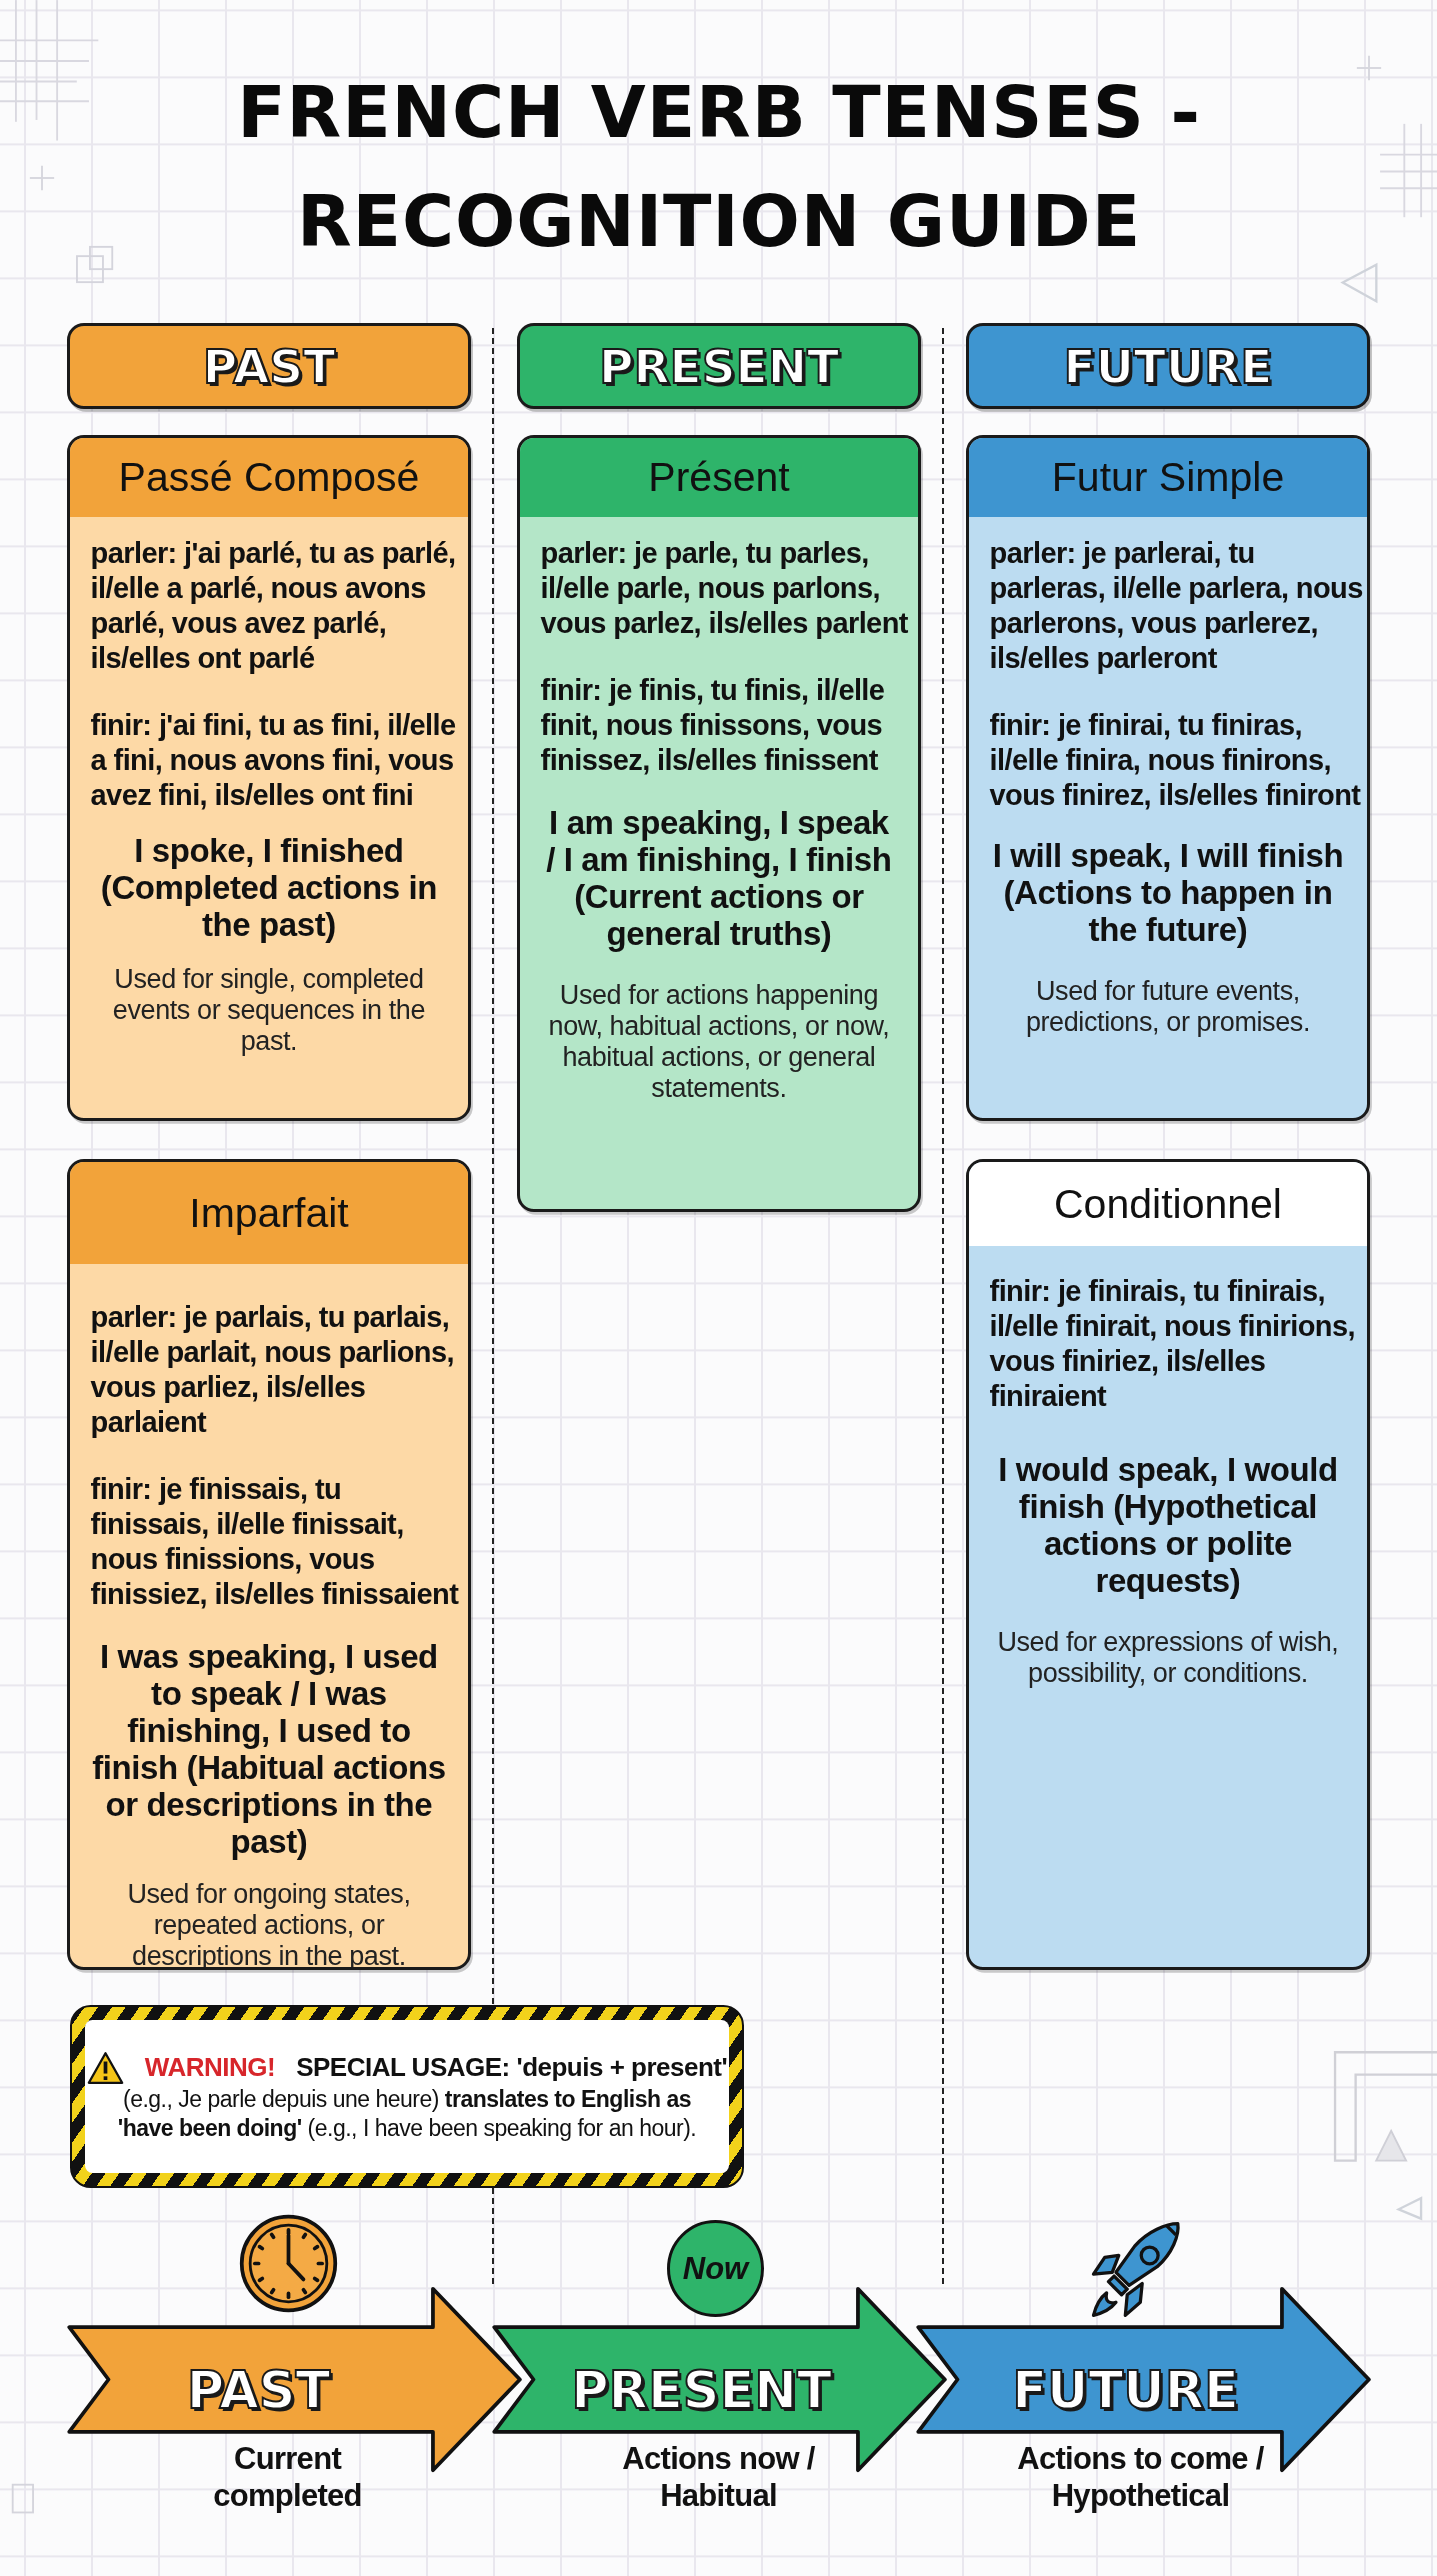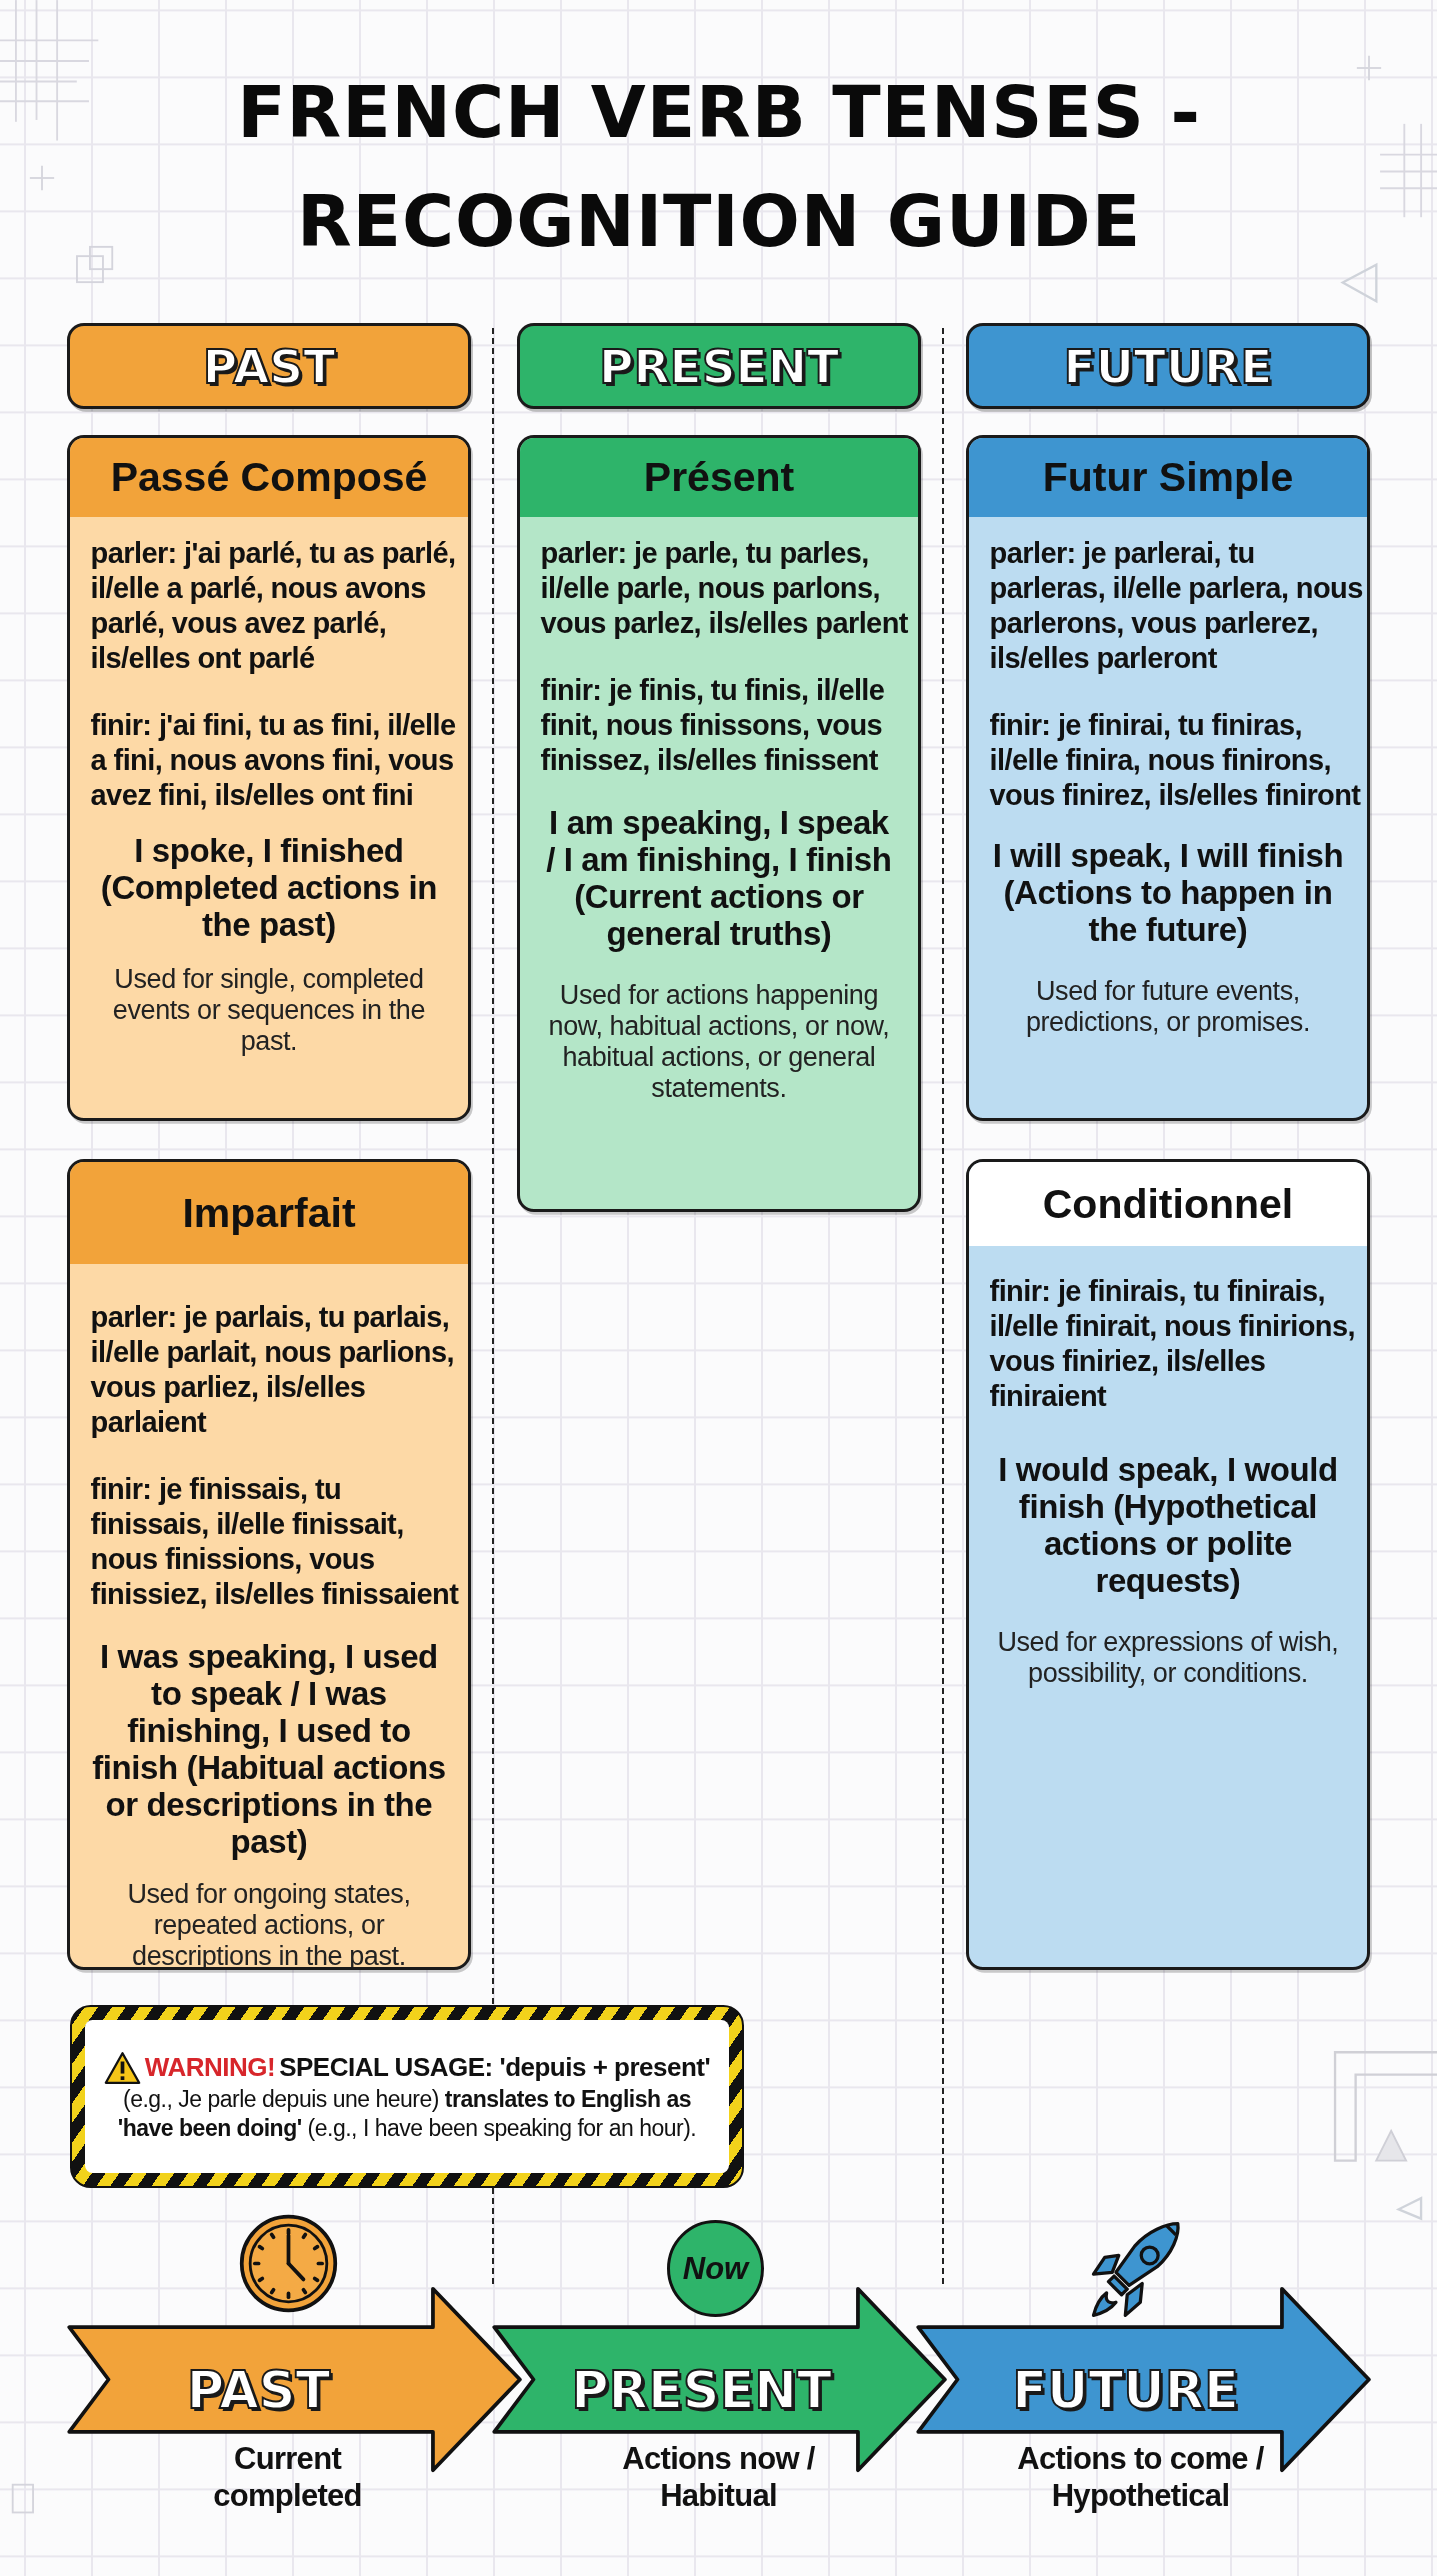--- a/index.html
+++ b/index.html
@@ -43,21 +43,21 @@
     text-shadow: 2.8px 2.8px 0 #1a1a1a;
   }
   .card {
     position: absolute; width: 404px;
     border: 3.7px solid #1a1a1a; border-radius: 17px;
     overflow: hidden;
     box-shadow: 1.9px 2.8px 0 rgba(0,0,0,0.2);
   }
   .card-head {
     height: 79px; display: flex; align-items: center; justify-content: center;
-    font-weight: bold; font-size: 41px; color: #111;
+    font-weight: normal; font-size: 41px; color: #111;
   }
   .card-body { padding: 19px 3.7px 17px 20.6px; }
   .conj {
     font-weight: bold; font-size: 29px; line-height: 35px;
     letter-spacing: -0.6px; margin-bottom: 32px; color: #111;
   }
   .meaning {
     font-weight: bold; font-size: 33px; line-height: 37px;
     text-align: center; padding-right: 17px; color: #111; letter-spacing: -0.4px;
   }
@@ -71,21 +71,21 @@
     background: repeating-linear-gradient(-55deg, #f2d21b 0 11.2px, #111 11.2px 22.5px);
     padding: 13px;
   }
   .warning-inner {
     width: 100%; height: 100%; background: #fff; border-radius: 7.5px;
     display: flex; flex-direction: column; justify-content: center; align-items: center;
     text-align: center; font-size: 23px; line-height: 29px; letter-spacing: -0.5px; color: #111;
   }
   .warning-inner b { font-weight: bold; }
   .w-red { color: #d7262b; font-weight: bold; }
-  .w-line1 { font-size: 26px; font-weight: bold; display: flex; align-items: center; gap: 4px; }
+  .w-line1 { font-size: 26px; font-weight: bold; display: flex; align-items: center; gap: 21px; }
   .icon-top { position: absolute; top: 2211px; }
   .now-circle {
     position:absolute; left: 667px; top: 2220px; width: 97px; height: 97px;
     border-radius: 50%; background: #2eb46a; border: 3.7px solid #111;
     display:flex; align-items:center; justify-content:center;
     font-weight: bold; font-size: 31px; color:#111;font-style:italic;
   }
   .arrow { position: absolute; top: 2286px; }
   .arrow-label { position: absolute; top: 75px; font-size: 51px; width: 100%; text-align: center; }
   .caption {

